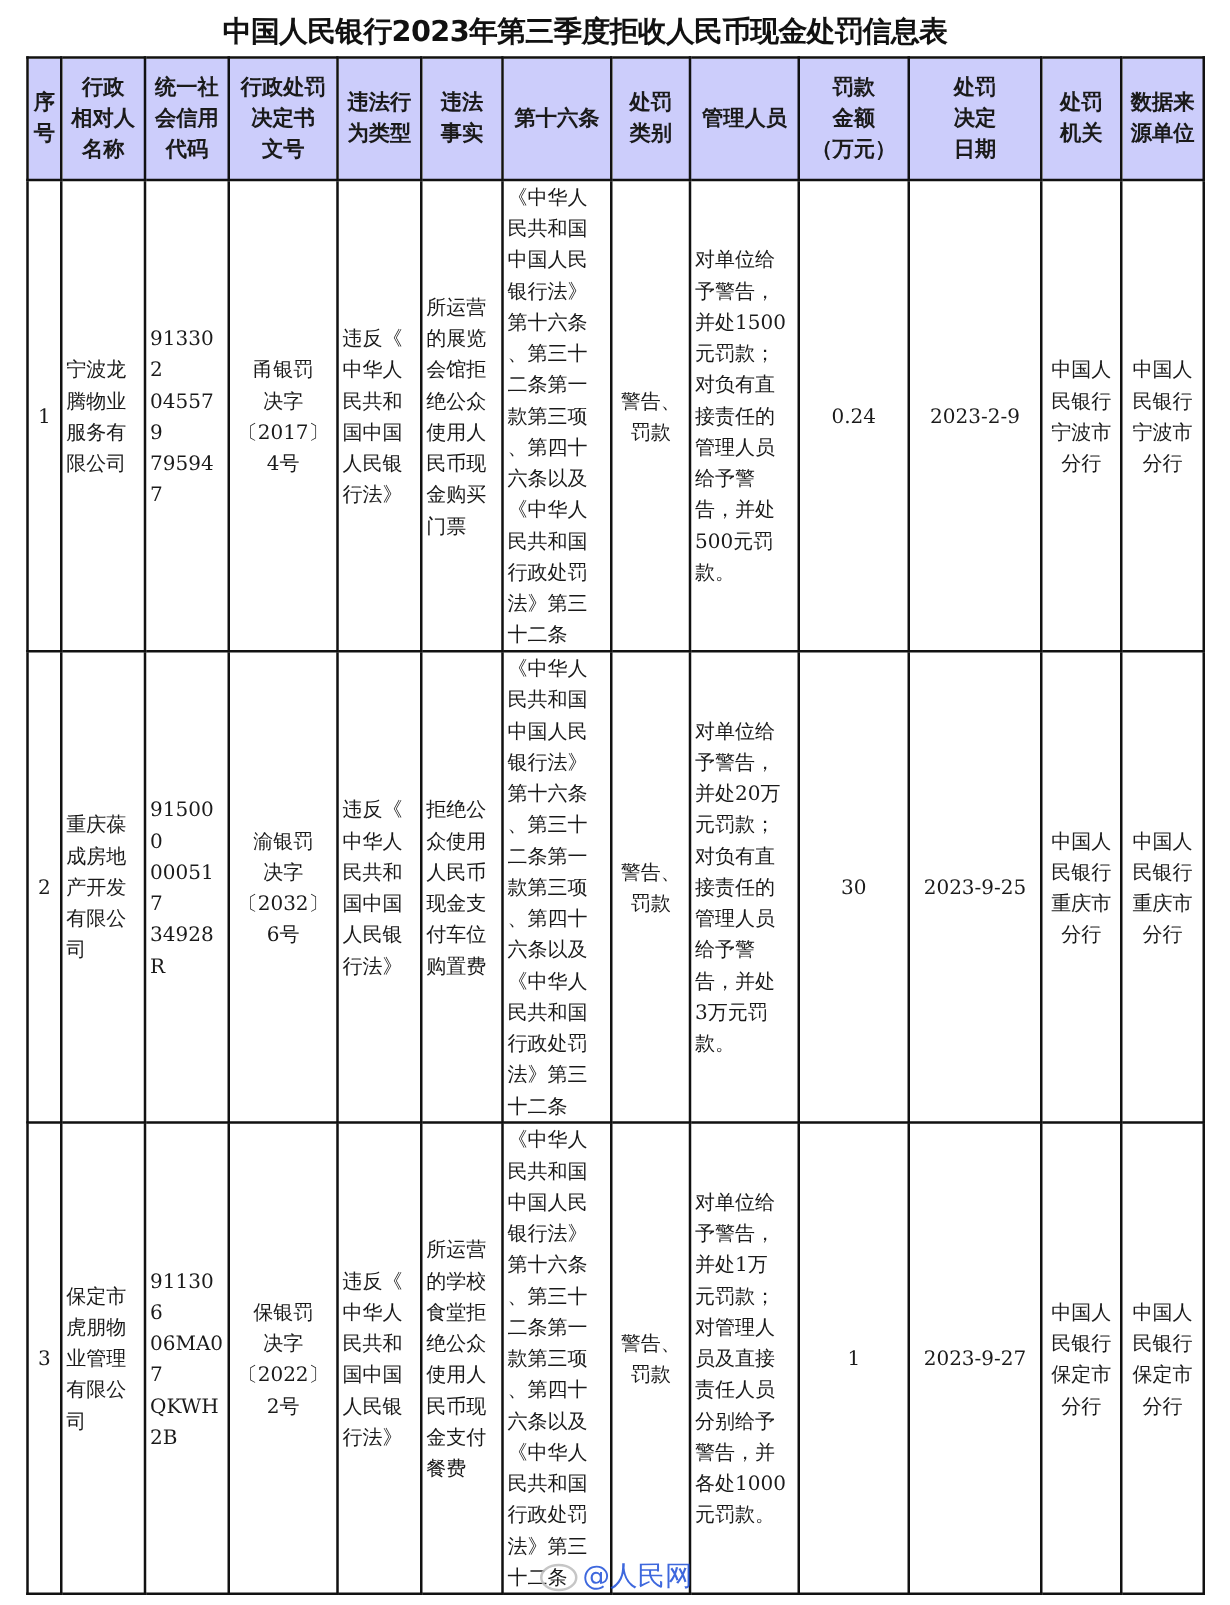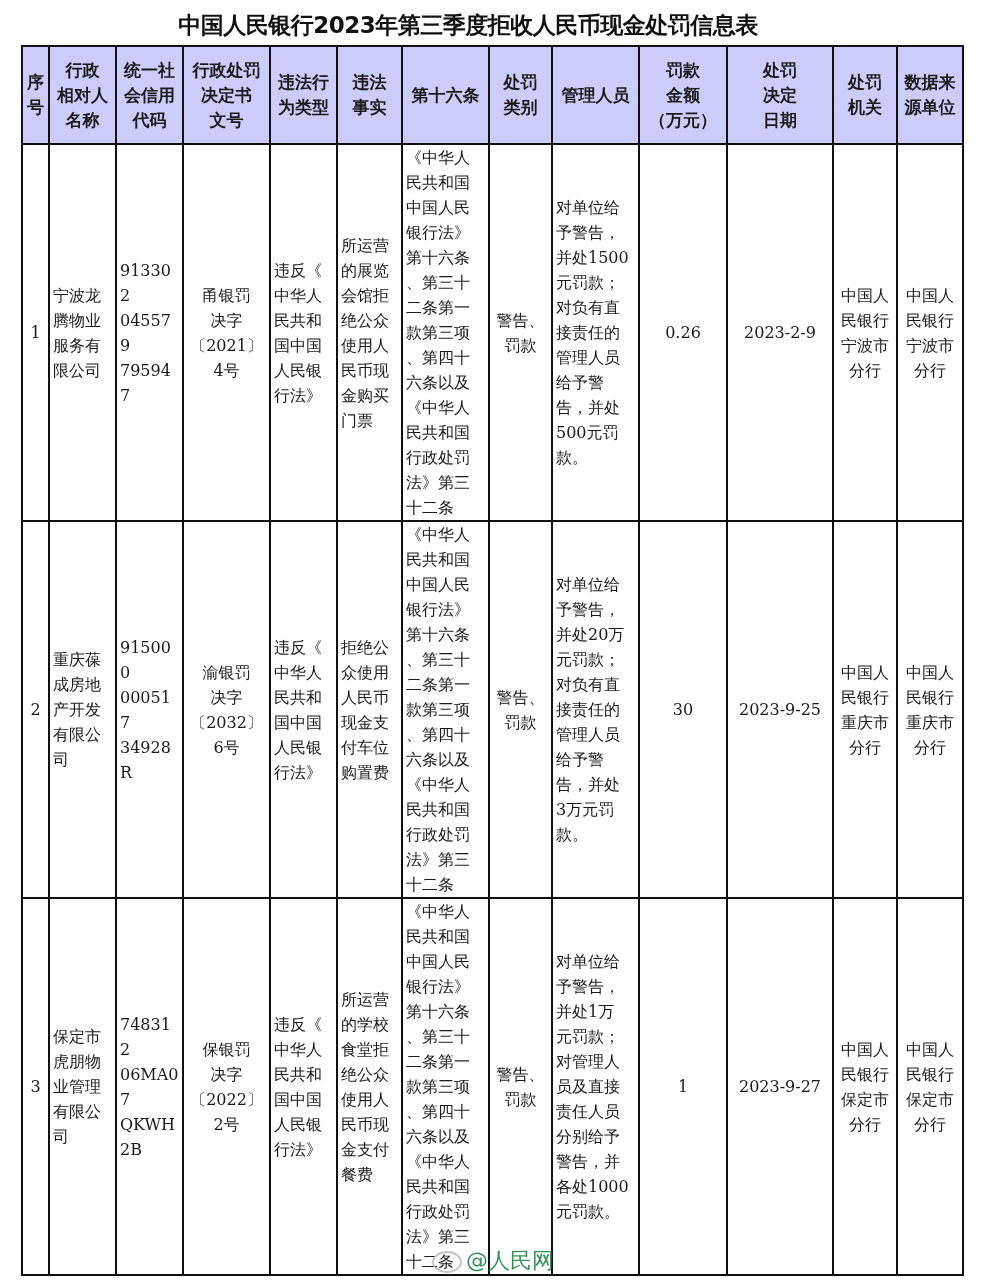--- a/index.html
+++ b/index.html
@@ -9,21 +9,21 @@
            font-family:"DejaVu Sans","Liberation Sans",sans-serif; font-weight:bold;
            font-size:23px; letter-spacing:-0.5px; color:#111; }
   table { position:absolute; left:21px; top:45px; border-collapse:collapse; table-layout:fixed; }
   td, th { border:2px solid #111; padding:0 3px; vertical-align:middle; text-align:center;
            font-size:16px; line-height:25px; word-break:break-all; overflow:hidden; }
   th { background:#cccdfb; font-family:"DejaVu Sans","Liberation Sans",sans-serif; font-weight:bold;
        font-size:17px; line-height:25px; height:96px; }
   td { height:371px; background:#fff;border-radius:18px; }
   td.left { text-align:left; }
   .cell { white-space:pre-line; }
-  .watermark { position:absolute; left:432px; top:1246px; font-size:22px; color:#15803d;
+  .watermark { position:absolute; left:432px; top:1246px; font-size:22px; color:#1d4ed8;
                font-family:"DejaVu Sans","Liberation Sans",sans-serif; opacity:0.85; }
   .watermark .logo { display:inline-block; width:26px; height:18px; border:2px solid #bdbdbd;
                      border-radius:50%; vertical-align:middle; margin-right:4px; }
 </style>
 </head>
 <body>
 
 <div class="title">中国人民银行2023年第三季度拒收人民币现金处罚信息表</div>
 
 <table>
@@ -80,21 +80,21 @@
       <td class="cell" style="padding:0;">1</td>
       <td class="cell left">宁波龙
 腾物业
 服务有
 限公司</td>
       <td class="cell left">913302
 045579
 795947</td>
       <td class="cell">甬银罚
 决字
-〔2021〕
+〔2017〕
 4号</td>
       <td class="cell left">违反《
 中华人
 民共和
 国中国
 人民银
 行法》</td>
       <td class="cell left">所运营
 的展览
 会馆拒
@@ -124,21 +124,21 @@
 予警告，
 并处1500
 元罚款；
 对负有直
 接责任的
 管理人员
 给予警
 告，并处
 500元罚
 款。</td>
-      <td class="cell">0.26</td>
+      <td class="cell">0.24</td>
       <td class="cell">2023-2-9</td>
       <td class="cell">中国人
 民银行
 宁波市
 分行</td>
       <td class="cell">中国人
 民银行
 宁波市
 分行</td>
     </tr>
@@ -207,21 +207,21 @@
 重庆市
 分行</td>
     </tr>
     <tr>
       <td class="cell" style="padding:0;">3</td>
       <td class="cell left">保定市
 虎朋物
 业管理
 有限公
 司</td>
-      <td class="cell left">748312
+      <td class="cell left">911306
 06MA07
 QKWH2B</td>
       <td class="cell">保银罚
 决字
 〔2022〕
 2号</td>
       <td class="cell left">违反《
 中华人
 民共和
 国中国

